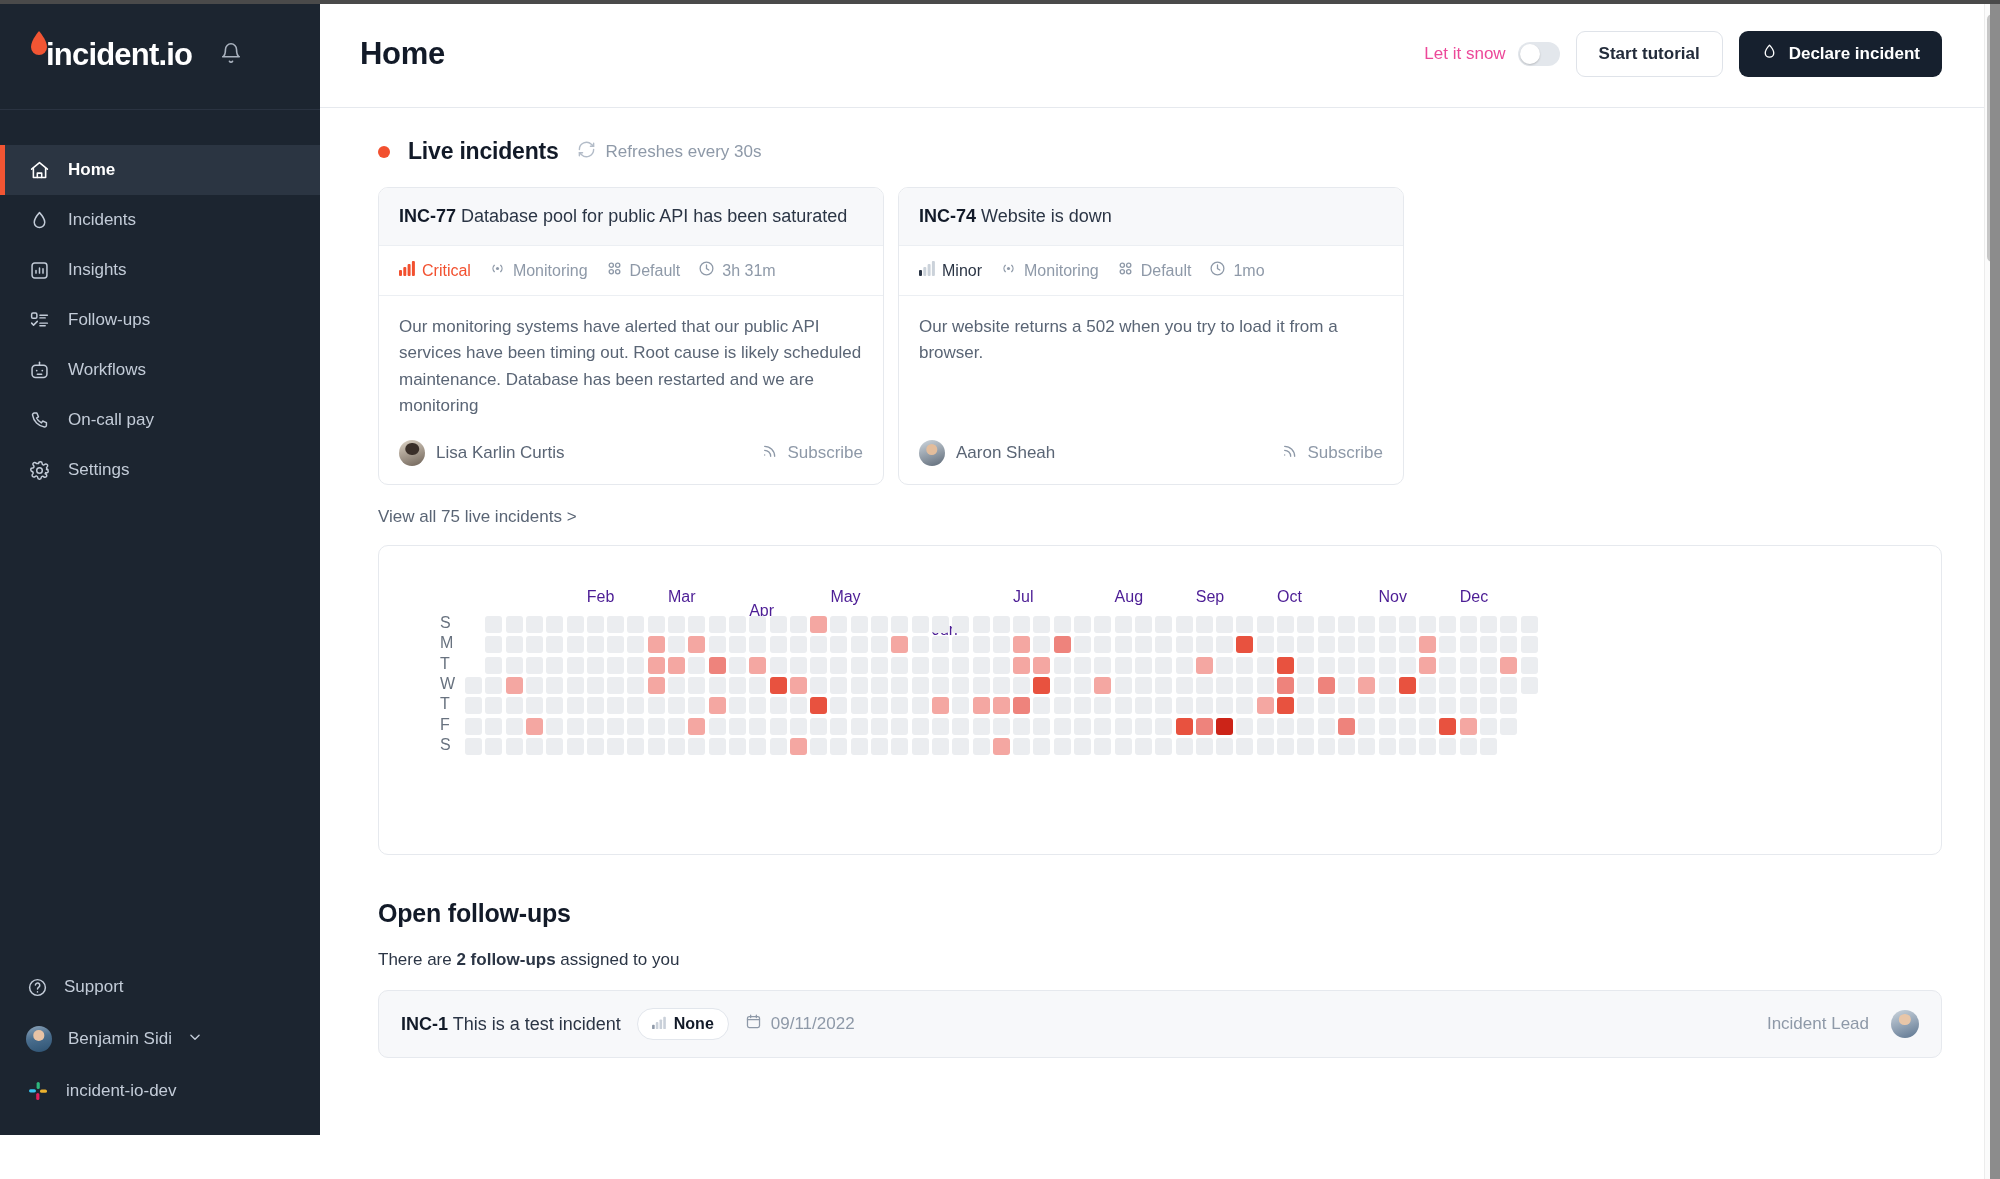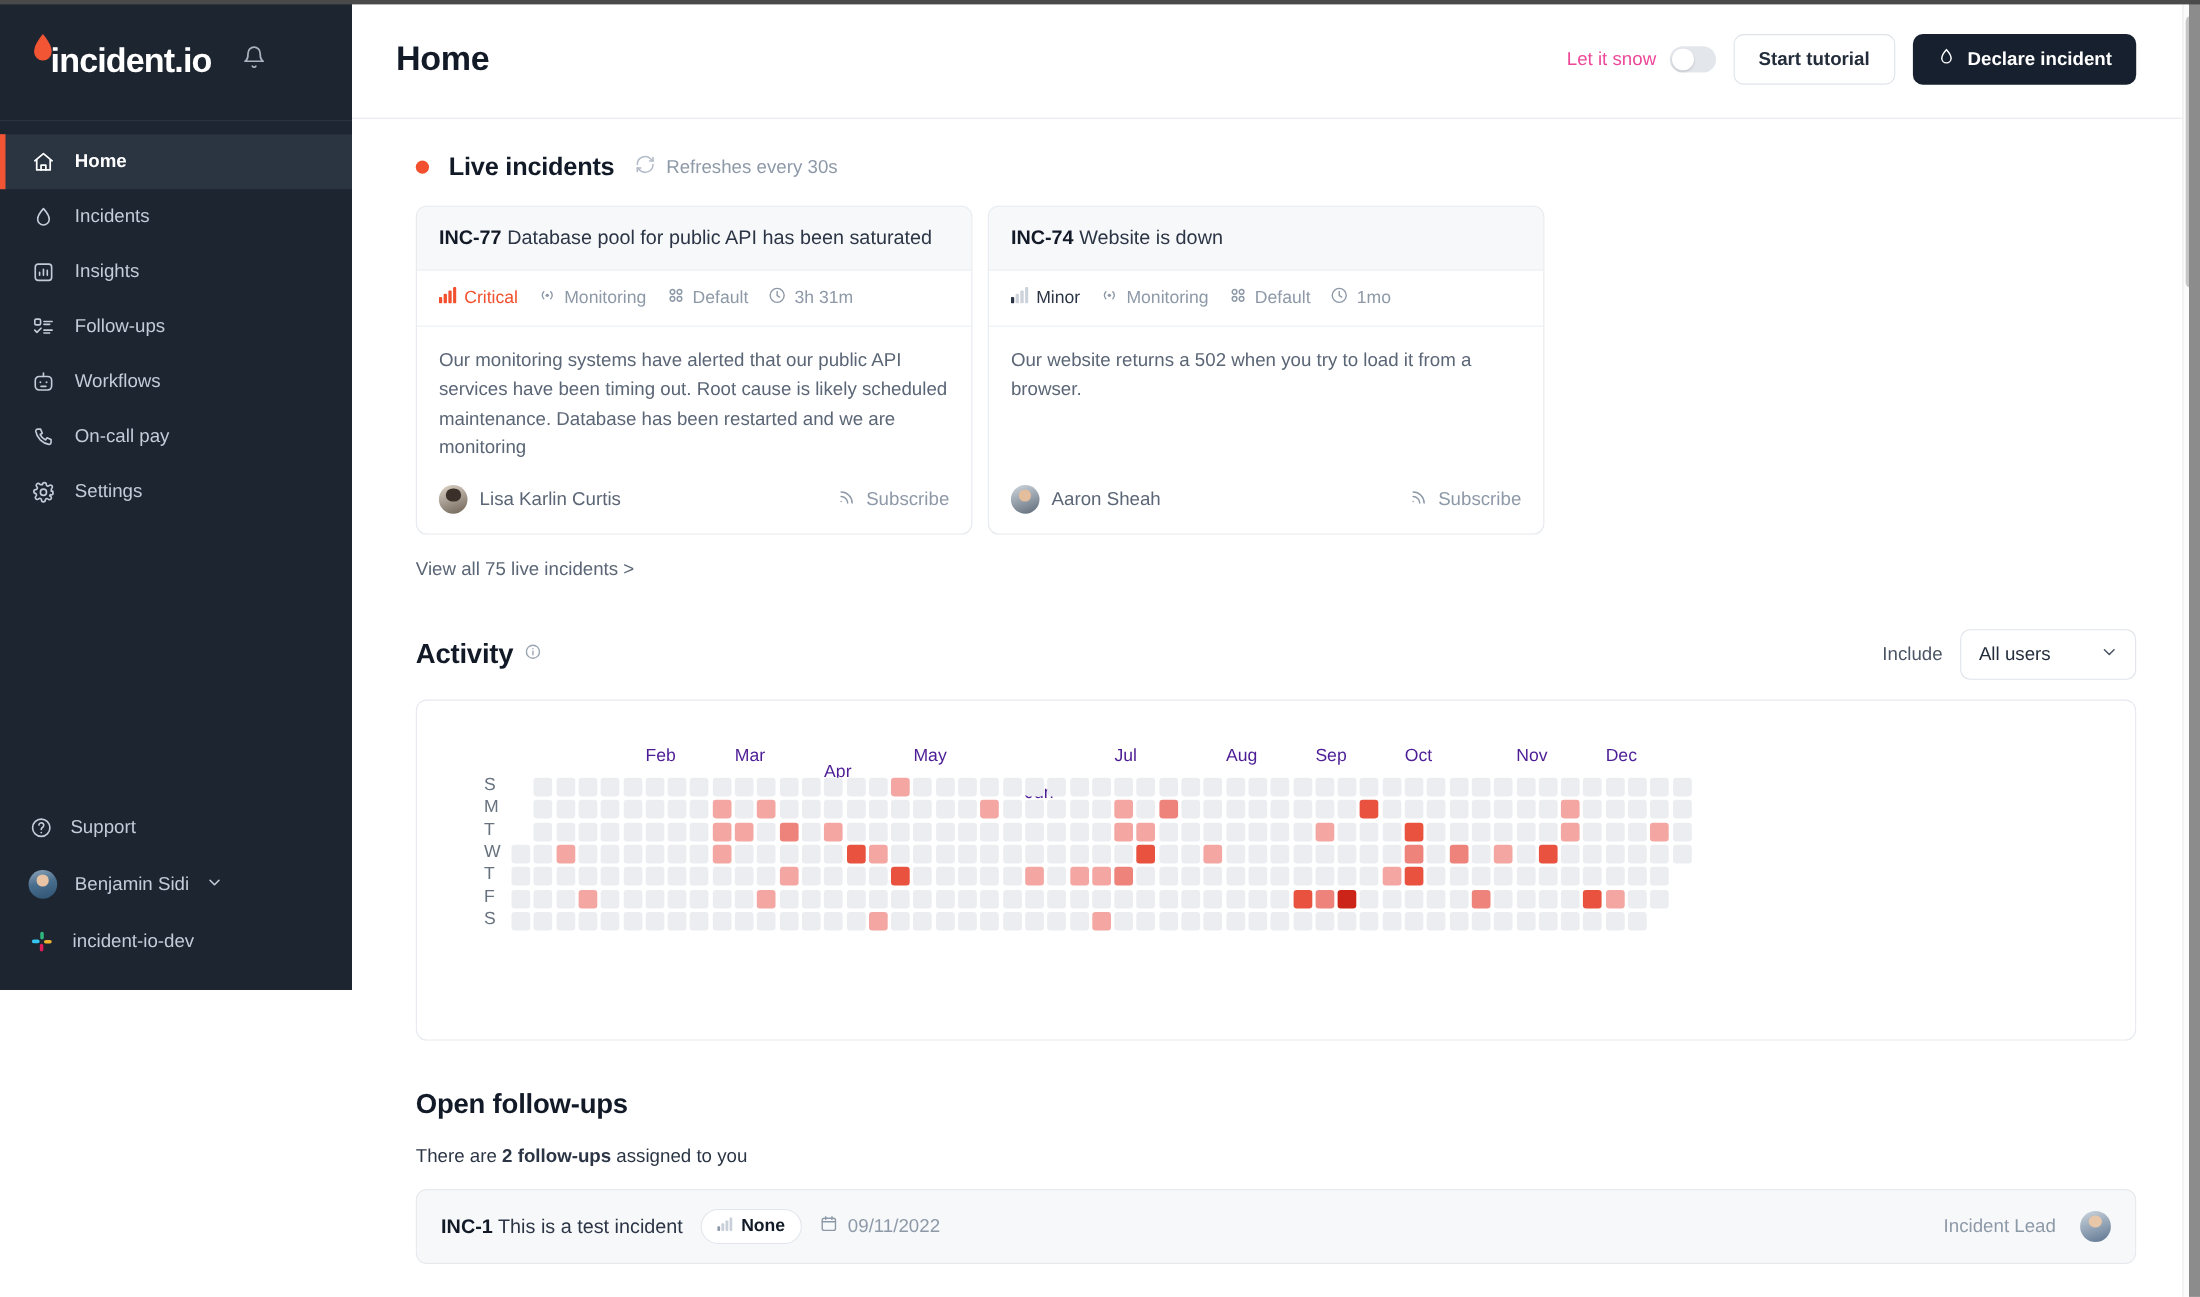--- a/index.html
+++ b/index.html
@@ -6,25 +6,26 @@
   html, body {
     width: 2000px; height: 1179px;
     font-family: "Liberation Sans", sans-serif;
     background: #ffffff;
     overflow: hidden;
   }
   #app { position: relative; width: 2000px; height: 1179px; display: flex; background:#fff; }
 
   
   .sidebar {
-    width: 320px; height: 900px;
+    width: 320px; height: 1135px;
     background: #1c2530;
     display: flex; flex-direction: column;
     flex: 0 0 320px;
     position: relative;
+    gap: 23px;
   }
   .brand {
     height: 110px;
     display: flex; align-items: center;
     padding-left: 28px; gap: 14px;
     border-bottom: 1px solid #2a3341;
   }
   .brand-logo { display:flex; align-items:center; gap:0; position:relative; }
   .flame { width: 22px; height: 30px; position: relative; top:-9px; margin-right:-4px; }
   .brand-text {
@@ -510,43 +511,20 @@
               </span>
               <span>Subscribe</span>
             </span>
           </div>
         </div>
       </div>
 
       <div class="view-all">View all 75 live incidents &gt;</div>
 
       
-      <div class="activity-head">
-        <div class="activity-title-wrap">
-          <span class="activity-title">Activity</span>
-          <span>
-            <svg width="15" height="15" viewBox="0 0 24 24" fill="none" stroke="#9aa4b1" stroke-width="2" stroke-linecap="round">
-                <circle cx="12" cy="12" r="9.5"></circle>
-                <path d="M12 11v5.5"></path>
-                <circle cx="12" cy="7.6" r="1.1" fill="#9aa4b1" stroke="none"></circle>
-              </svg>
-          </span>
-        </div>
-        <div class="include-wrap">
-          <span class="include-label">Include</span>
-          <div class="select-box">
-            <span>All users</span>
-            <span>
-              <svg width="15" height="15" viewBox="0 0 24 24" fill="none" stroke="#4b5565" stroke-width="2.2" stroke-linecap="round" stroke-linejoin="round">
-                  <path d="M5 9l7 7 7-7"></path>
-                </svg>
-            </span>
-          </div>
-        </div>
-      </div>
 
       <div class="heat-card">
         <div class="heat-inner" id="heat-inner">
             <div class="day-lbl" style="left: 61px; top: 40px;">S</div>
             <div class="day-lbl" style="left: 61px; top: 60.3px;">M</div>
             <div class="day-lbl" style="left: 61px; top: 80.6px;">T</div>
             <div class="day-lbl" style="left: 61px; top: 100.9px;">W</div>
             <div class="day-lbl" style="left: 61px; top: 121.2px;">T</div>
             <div class="day-lbl" style="left: 61px; top: 141.5px;">F</div>
             <div class="day-lbl" style="left: 61px; top: 161.8px;">S</div>

